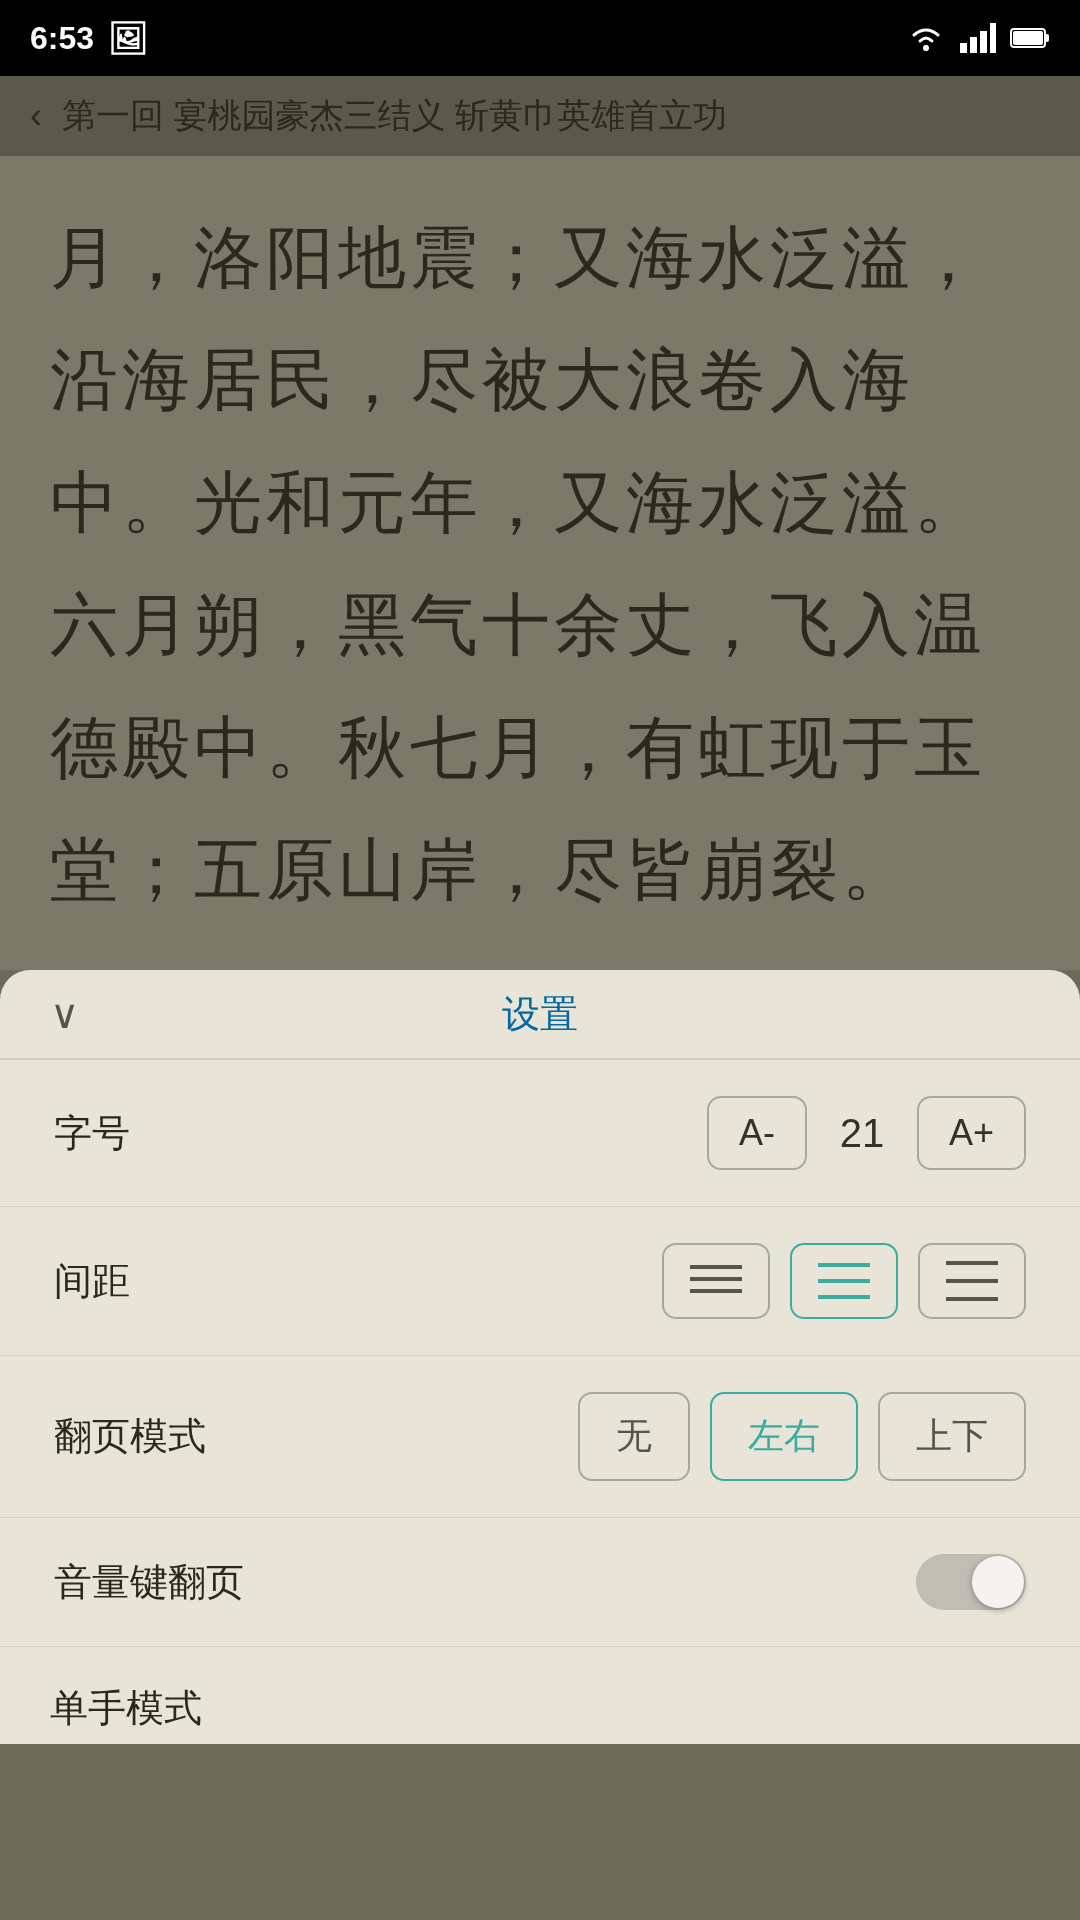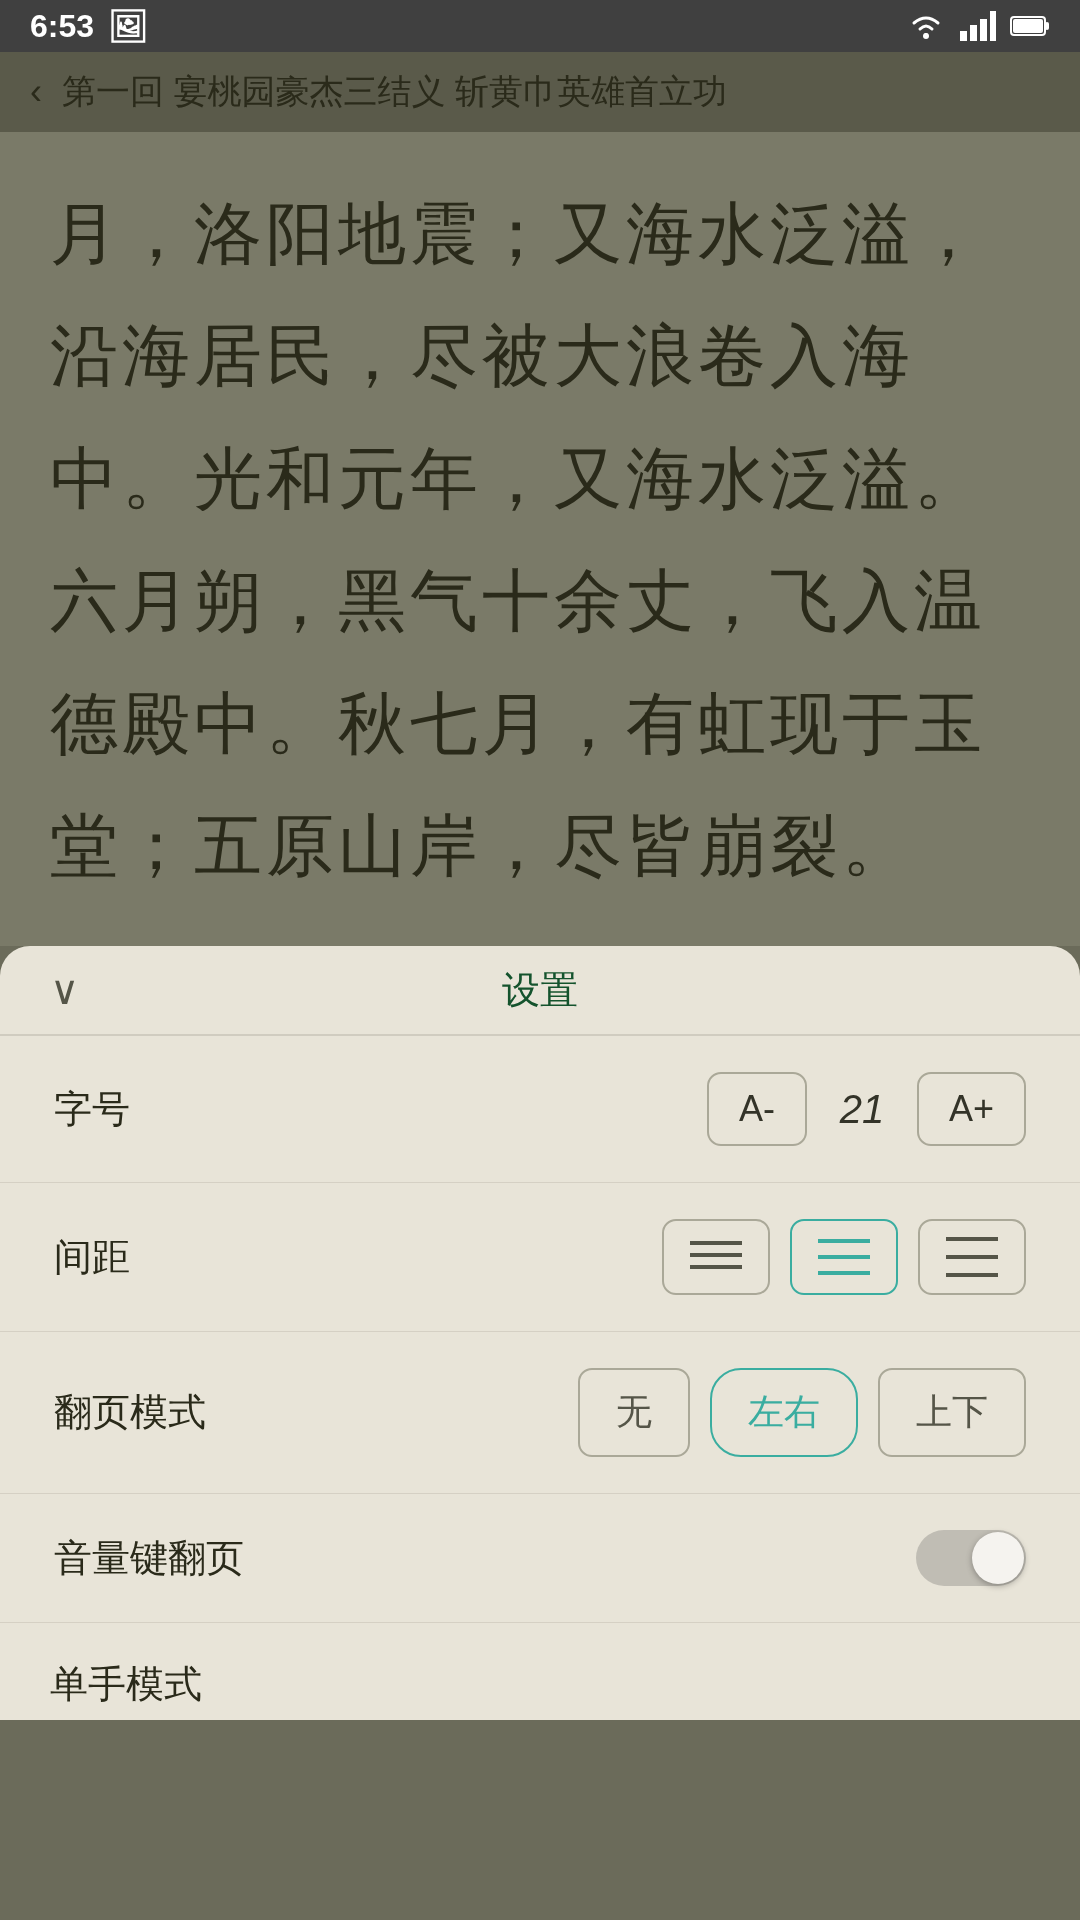--- a/index.html
+++ b/index.html
@@ -12,23 +12,23 @@
       background: #6b6b5a;
       position: relative;
       overflow: hidden;
     }
 
     
     .status-bar {
       display: flex;
       justify-content: space-between;
       align-items: center;
-      height: 52px;
+      height: 76px;
       padding: 0 30px;
-      background: #404040;
+      background: #000000;
       color: #fff;
       font-size: 32px;
       font-weight: bold;
     }
     .status-left { display: flex; align-items: center; gap: 14px; }
     .status-right { display: flex; align-items: center; gap: 14px; }
 
     
     .nav-bar {
       display: flex;
@@ -80,21 +80,21 @@
     .settings-chevron {
       font-size: 40px;
       color: #555548;
       cursor: pointer;
     }
     .settings-title {
       position: absolute;
       left: 50%;
       transform: translateX(-50%);
       font-size: 38px;
-      color: #14532d;
+      color: #0369a1;
       font-weight: 500;
     }
 
     
     .settings-row {
       display: flex;
       align-items: center;
       justify-content: space-between;
       padding: 36px 54px;
       border-bottom: 1px solid #d5d0c4;
@@ -120,21 +120,20 @@
       color: #333328;
       cursor: pointer;
       min-width: 90px;
       text-align: center;
     }
     .btn-value {
       font-size: 40px;
       color: #333328;
       min-width: 70px;
       text-align: center;
-      font-style: italic;
     }
 
     
     .btn-spacing {
       border: 2px solid #aaa898;
       background: transparent;
       border-radius: 14px;
       padding: 14px 22px;
       font-size: 32px;
       color: #555548;
@@ -158,21 +157,20 @@
       padding: 18px 36px;
       font-size: 36px;
       color: #555548;
       cursor: pointer;
       min-width: 110px;
       text-align: center;
     }
     .btn-mode.active {
       border-color: #3aada0;
       color: #3aada0;
-      border-radius: 31px;
     }
 
     
     .bg-circle {
       width: 90px;
       height: 90px;
       border-radius: 50%;
       cursor: pointer;
       display: flex;
       align-items: center;

